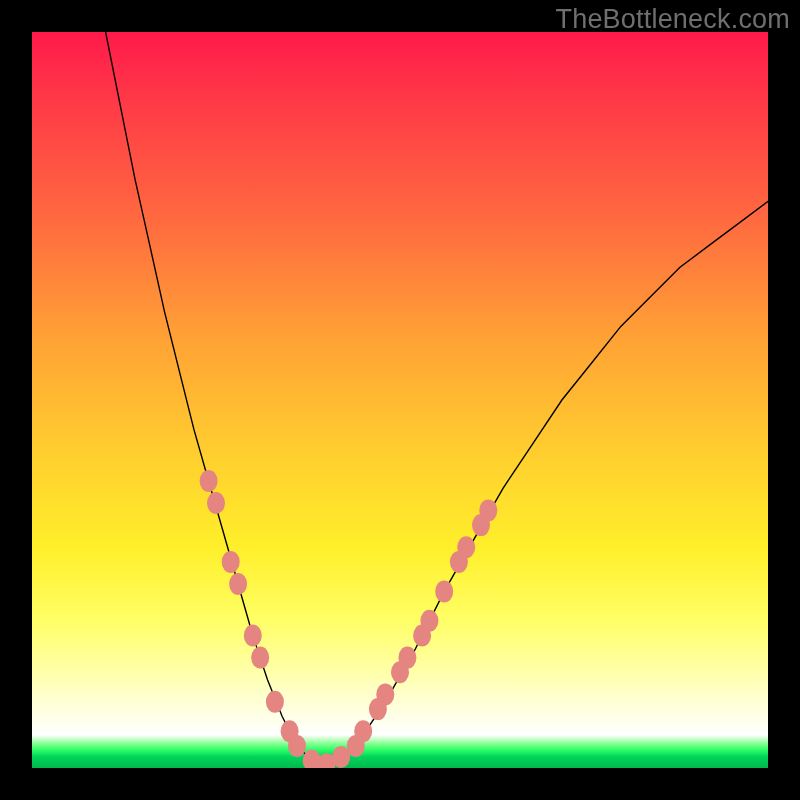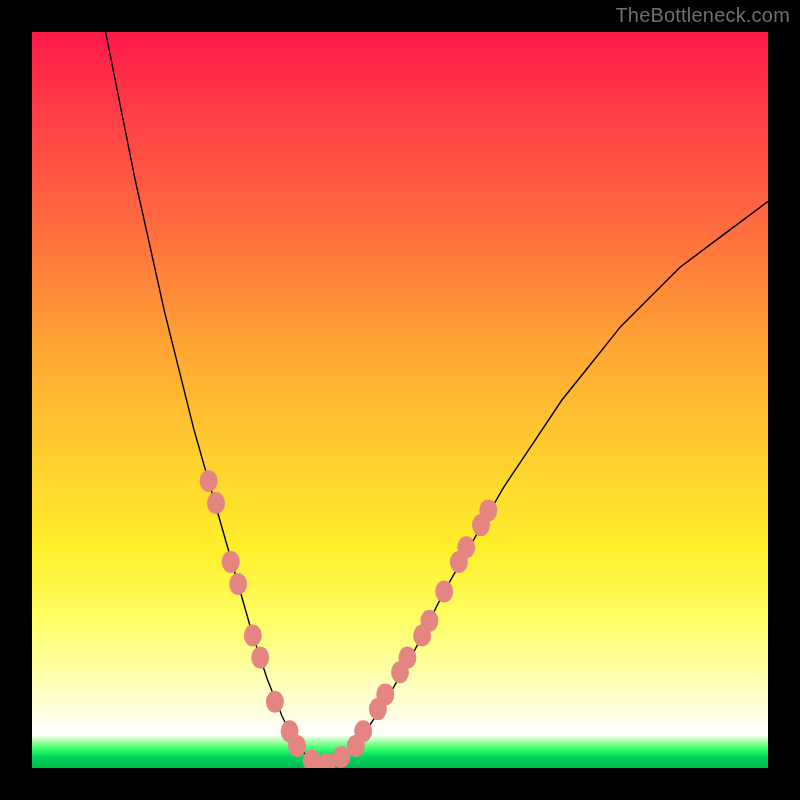--- a/index.html
+++ b/index.html
@@ -15,21 +15,21 @@
     position: relative;
     width: 800px;
     height: 800px;
     background: #000;
   }
   .watermark {
     position: absolute;
     top: 4px;
     right: 10px;
     color: #6f6f6f;
-    font-size: 20px;
+    font-size: 27px;
     font-weight: 400;
     letter-spacing: 0.2px;
     z-index: 20;
     user-select: none;
   }
   .plot-area {
     position: absolute;
     left: 32px;
     top: 32px;
     width: 736px;

